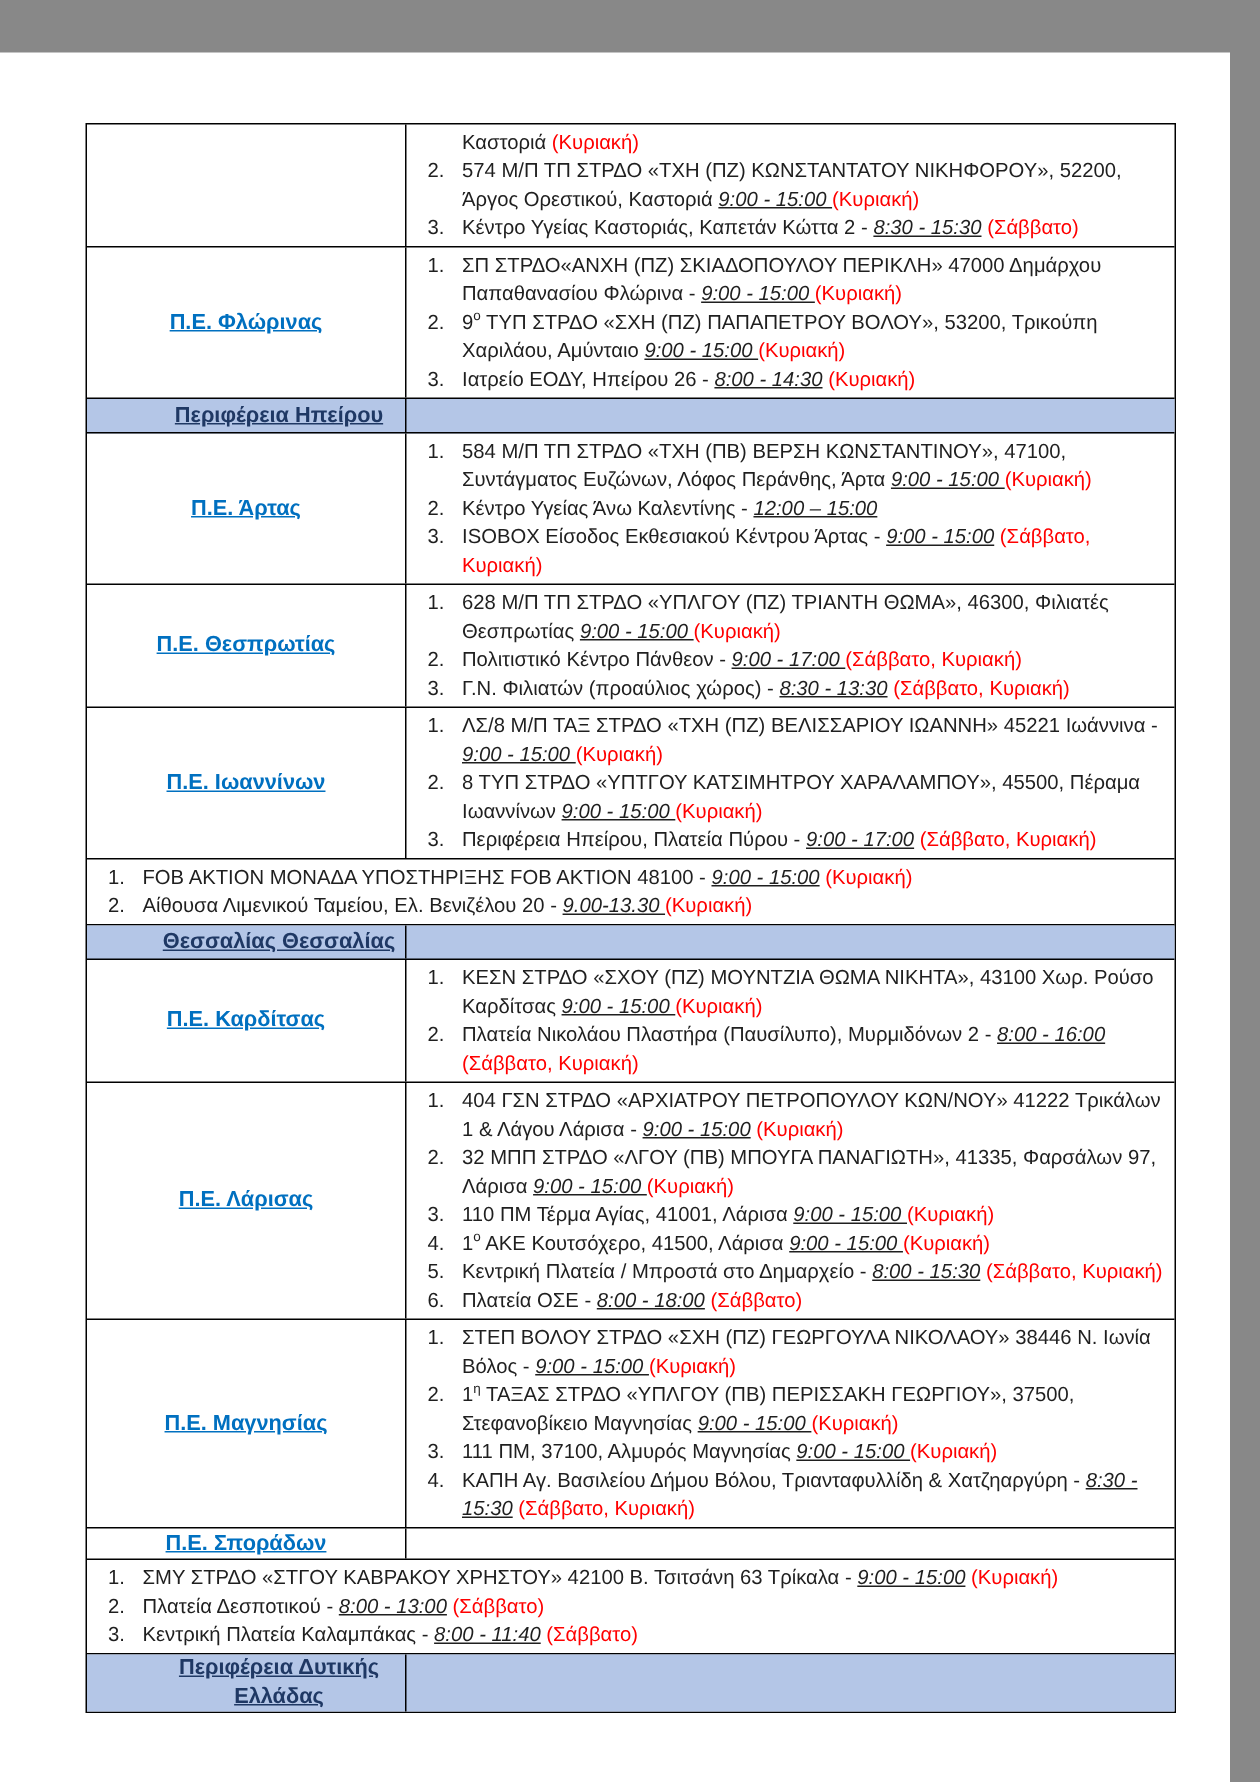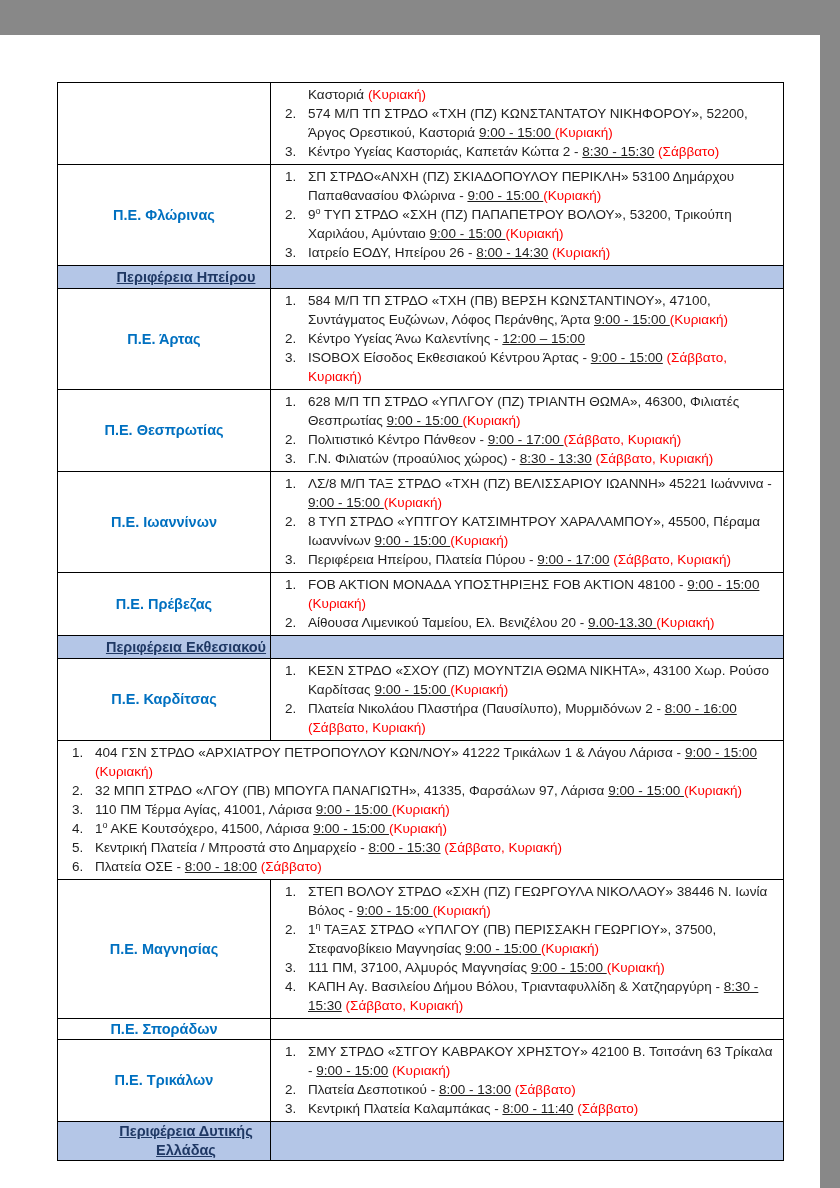--- a/index.html
+++ b/index.html
@@ -32,34 +32,35 @@
   .cell-left{
     width:213px;min-width:213px;
     border-right:1.7px solid var(--border);
     display:flex;align-items:center;justify-content:center;
     text-align:center;
   }
   .cell-right{flex:1;padding:2px 6px 3px 0;}
   .unit-label{
     color:var(--unit-text);
     font-weight:bold;
+    text-decoration:underline;
     font-size:14.5px;
   }
   .row.band{background:var(--band-bg);min-height:23px;}
   .band-label{
     color:var(--band-text);
     font-weight:bold;
     text-decoration:underline;
     font-size:14.5px;
     padding-left:44px;
   }
   .loc-item{display:flex;padding-left:14px;}
   .item-num{width:23px;min-width:23px;}
   .item-text{flex:1;}
-  .seg-u{text-decoration:underline;}
+  .seg-u{text-decoration:underline;font-style:italic;}
   .seg-r{color:var(--red);}
   .seg-s{font-size:9px;vertical-align:super;line-height:0;}
 </style>
 </head>
 <body>
 
 <div class="page">
   <div class="doc-table" id="doc-table">
       <div class="row">
         <div class="cell-left"></div>
@@ -78,21 +79,21 @@
           </div>
         </div>
       </div>
       <div class="row">
         <div class="cell-left">
           <span class="unit-label">Π.Ε. Φλώρινας</span>
         </div>
         <div class="cell-right">
           <div class="loc-item">
             <span class="item-num">1.</span>
-            <div class="item-text"><span class="seg-p">ΣΠ ΣΤΡΔΟ«ΑΝΧΗ (ΠΖ) ΣΚΙΑΔΟΠΟΥΛΟΥ ΠΕΡΙΚΛΗ» 53100 Δημάρχου Παπαθανασίου Φλώρινα - </span><span class="seg-u">9:00 - 15:00 </span><span class="seg-r">(Κυριακή)</span></div>
+            <div class="item-text"><span class="seg-p">ΣΠ ΣΤΡΔΟ«ΑΝΧΗ (ΠΖ) ΣΚΙΑΔΟΠΟΥΛΟΥ ΠΕΡΙΚΛΗ» 47000 Δημάρχου Παπαθανασίου Φλώρινα - </span><span class="seg-u">9:00 - 15:00 </span><span class="seg-r">(Κυριακή)</span></div>
           </div>
           <div class="loc-item">
             <span class="item-num">2.</span>
             <div class="item-text"><span class="seg-p">9</span><span class="seg-s">ο</span><span class="seg-p"> ΤΥΠ ΣΤΡΔΟ «ΣΧΗ (ΠΖ) ΠΑΠΑΠΕΤΡΟΥ ΒΟΛΟΥ», 53200, Τρικούπη Χαριλάου, Αμύνταιο </span><span class="seg-u">9:00 - 15:00 </span><span class="seg-r">(Κυριακή)</span></div>
           </div>
           <div class="loc-item">
             <span class="item-num">3.</span>
             <div class="item-text"><span class="seg-p">Ιατρείο ΕΟΔΥ, Ηπείρου 26 - </span><span class="seg-u">8:00 - 14:30</span><span class="seg-p"> </span><span class="seg-r">(Κυριακή)</span></div>
           </div>
         </div>
@@ -154,56 +155,56 @@
             <span class="item-num">2.</span>
             <div class="item-text"><span class="seg-p">8 ΤΥΠ ΣΤΡΔΟ «ΥΠΤΓΟΥ ΚΑΤΣΙΜΗΤΡΟΥ ΧΑΡΑΛΑΜΠΟΥ», 45500, Πέραμα Ιωαννίνων </span><span class="seg-u">9:00 - 15:00 </span><span class="seg-r">(Κυριακή)</span></div>
           </div>
           <div class="loc-item">
             <span class="item-num">3.</span>
             <div class="item-text"><span class="seg-p">Περιφέρεια Ηπείρου, Πλατεία Πύρου - </span><span class="seg-u">9:00 - 17:00</span><span class="seg-p"> </span><span class="seg-r">(Σάββατο, Κυριακή)</span></div>
           </div>
         </div>
       </div>
       <div class="row">
-        <div class="cell-left">
-          <span class="unit-label">Π.Ε. Πρέβεζας</span>
-        </div>
         <div class="cell-right">
           <div class="loc-item">
             <span class="item-num">1.</span>
             <div class="item-text"><span class="seg-p">FOB AKTION ΜΟΝΑΔΑ ΥΠΟΣΤΗΡΙΞΗΣ FOB AKTION 48100 - </span><span class="seg-u">9:00 - 15:00</span><span class="seg-p"> </span><span class="seg-r">(Κυριακή)</span></div>
           </div>
           <div class="loc-item">
             <span class="item-num">2.</span>
             <div class="item-text"><span class="seg-p">Αίθουσα Λιμενικού Ταμείου, Ελ. Βενιζέλου 20 - </span><span class="seg-u">9.00-13.30 </span><span class="seg-r">(Κυριακή)</span></div>
           </div>
         </div>
       </div>
       <div class="row band">
         <div class="cell-left">
-          <span class="band-label">Περιφέρεια Εκθεσιακού</span>
+          <span class="band-label">Θεσσαλίας Θεσσαλίας</span>
         </div>
         <div class="cell-right"></div>
       </div>
       <div class="row">
         <div class="cell-left">
           <span class="unit-label">Π.Ε. Καρδίτσας</span>
         </div>
         <div class="cell-right">
           <div class="loc-item">
             <span class="item-num">1.</span>
             <div class="item-text"><span class="seg-p">ΚΕΣΝ ΣΤΡΔΟ «ΣΧΟΥ (ΠΖ) ΜΟΥΝΤΖΙΑ ΘΩΜΑ ΝΙΚΗΤΑ», 43100 Χωρ. Ρούσο Καρδίτσας </span><span class="seg-u">9:00 - 15:00 </span><span class="seg-r">(Κυριακή)</span></div>
           </div>
           <div class="loc-item">
             <span class="item-num">2.</span>
             <div class="item-text"><span class="seg-p">Πλατεία Νικολάου Πλαστήρα (Παυσίλυπο), Μυρμιδόνων 2 - </span><span class="seg-u">8:00 - 16:00</span><span class="seg-p"> </span><span class="seg-r">(Σάββατο, Κυριακή)</span></div>
           </div>
         </div>
       </div>
       <div class="row">
+        <div class="cell-left">
+          <span class="unit-label">Π.Ε. Λάρισας</span>
+        </div>
         <div class="cell-right">
           <div class="loc-item">
             <span class="item-num">1.</span>
             <div class="item-text"><span class="seg-p">404 ΓΣΝ ΣΤΡΔΟ «ΑΡΧΙΑΤΡΟΥ ΠΕΤΡΟΠΟΥΛΟΥ ΚΩΝ/ΝΟΥ» 41222 Τρικάλων 1 &amp; Λάγου Λάρισα - </span><span class="seg-u">9:00 - 15:00</span><span class="seg-p"> </span><span class="seg-r">(Κυριακή)</span></div>
           </div>
           <div class="loc-item">
             <span class="item-num">2.</span>
             <div class="item-text"><span class="seg-p">32 ΜΠΠ ΣΤΡΔΟ «ΛΓΟΥ (ΠΒ) ΜΠΟΥΓΑ ΠΑΝΑΓΙΩΤΗ», 41335, Φαρσάλων 97, Λάρισα </span><span class="seg-u">9:00 - 15:00 </span><span class="seg-r">(Κυριακή)</span></div>
           </div>
           <div class="loc-item">
@@ -247,23 +248,20 @@
           </div>
         </div>
       </div>
       <div class="row">
         <div class="cell-left">
           <span class="unit-label">Π.Ε. Σποράδων</span>
         </div>
         <div class="cell-right"></div>
       </div>
       <div class="row">
-        <div class="cell-left">
-          <span class="unit-label">Π.Ε. Τρικάλων</span>
-        </div>
         <div class="cell-right">
           <div class="loc-item">
             <span class="item-num">1.</span>
             <div class="item-text"><span class="seg-p">ΣΜΥ ΣΤΡΔΟ «ΣΤΓΟΥ ΚΑΒΡΑΚΟΥ ΧΡΗΣΤΟΥ» 42100 Β. Τσιτσάνη 63 Τρίκαλα - </span><span class="seg-u">9:00 - 15:00</span><span class="seg-p"> </span><span class="seg-r">(Κυριακή)</span></div>
           </div>
           <div class="loc-item">
             <span class="item-num">2.</span>
             <div class="item-text"><span class="seg-p">Πλατεία Δεσποτικού - </span><span class="seg-u">8:00 - 13:00</span><span class="seg-p"> </span><span class="seg-r">(Σάββατο)</span></div>
           </div>
           <div class="loc-item">

